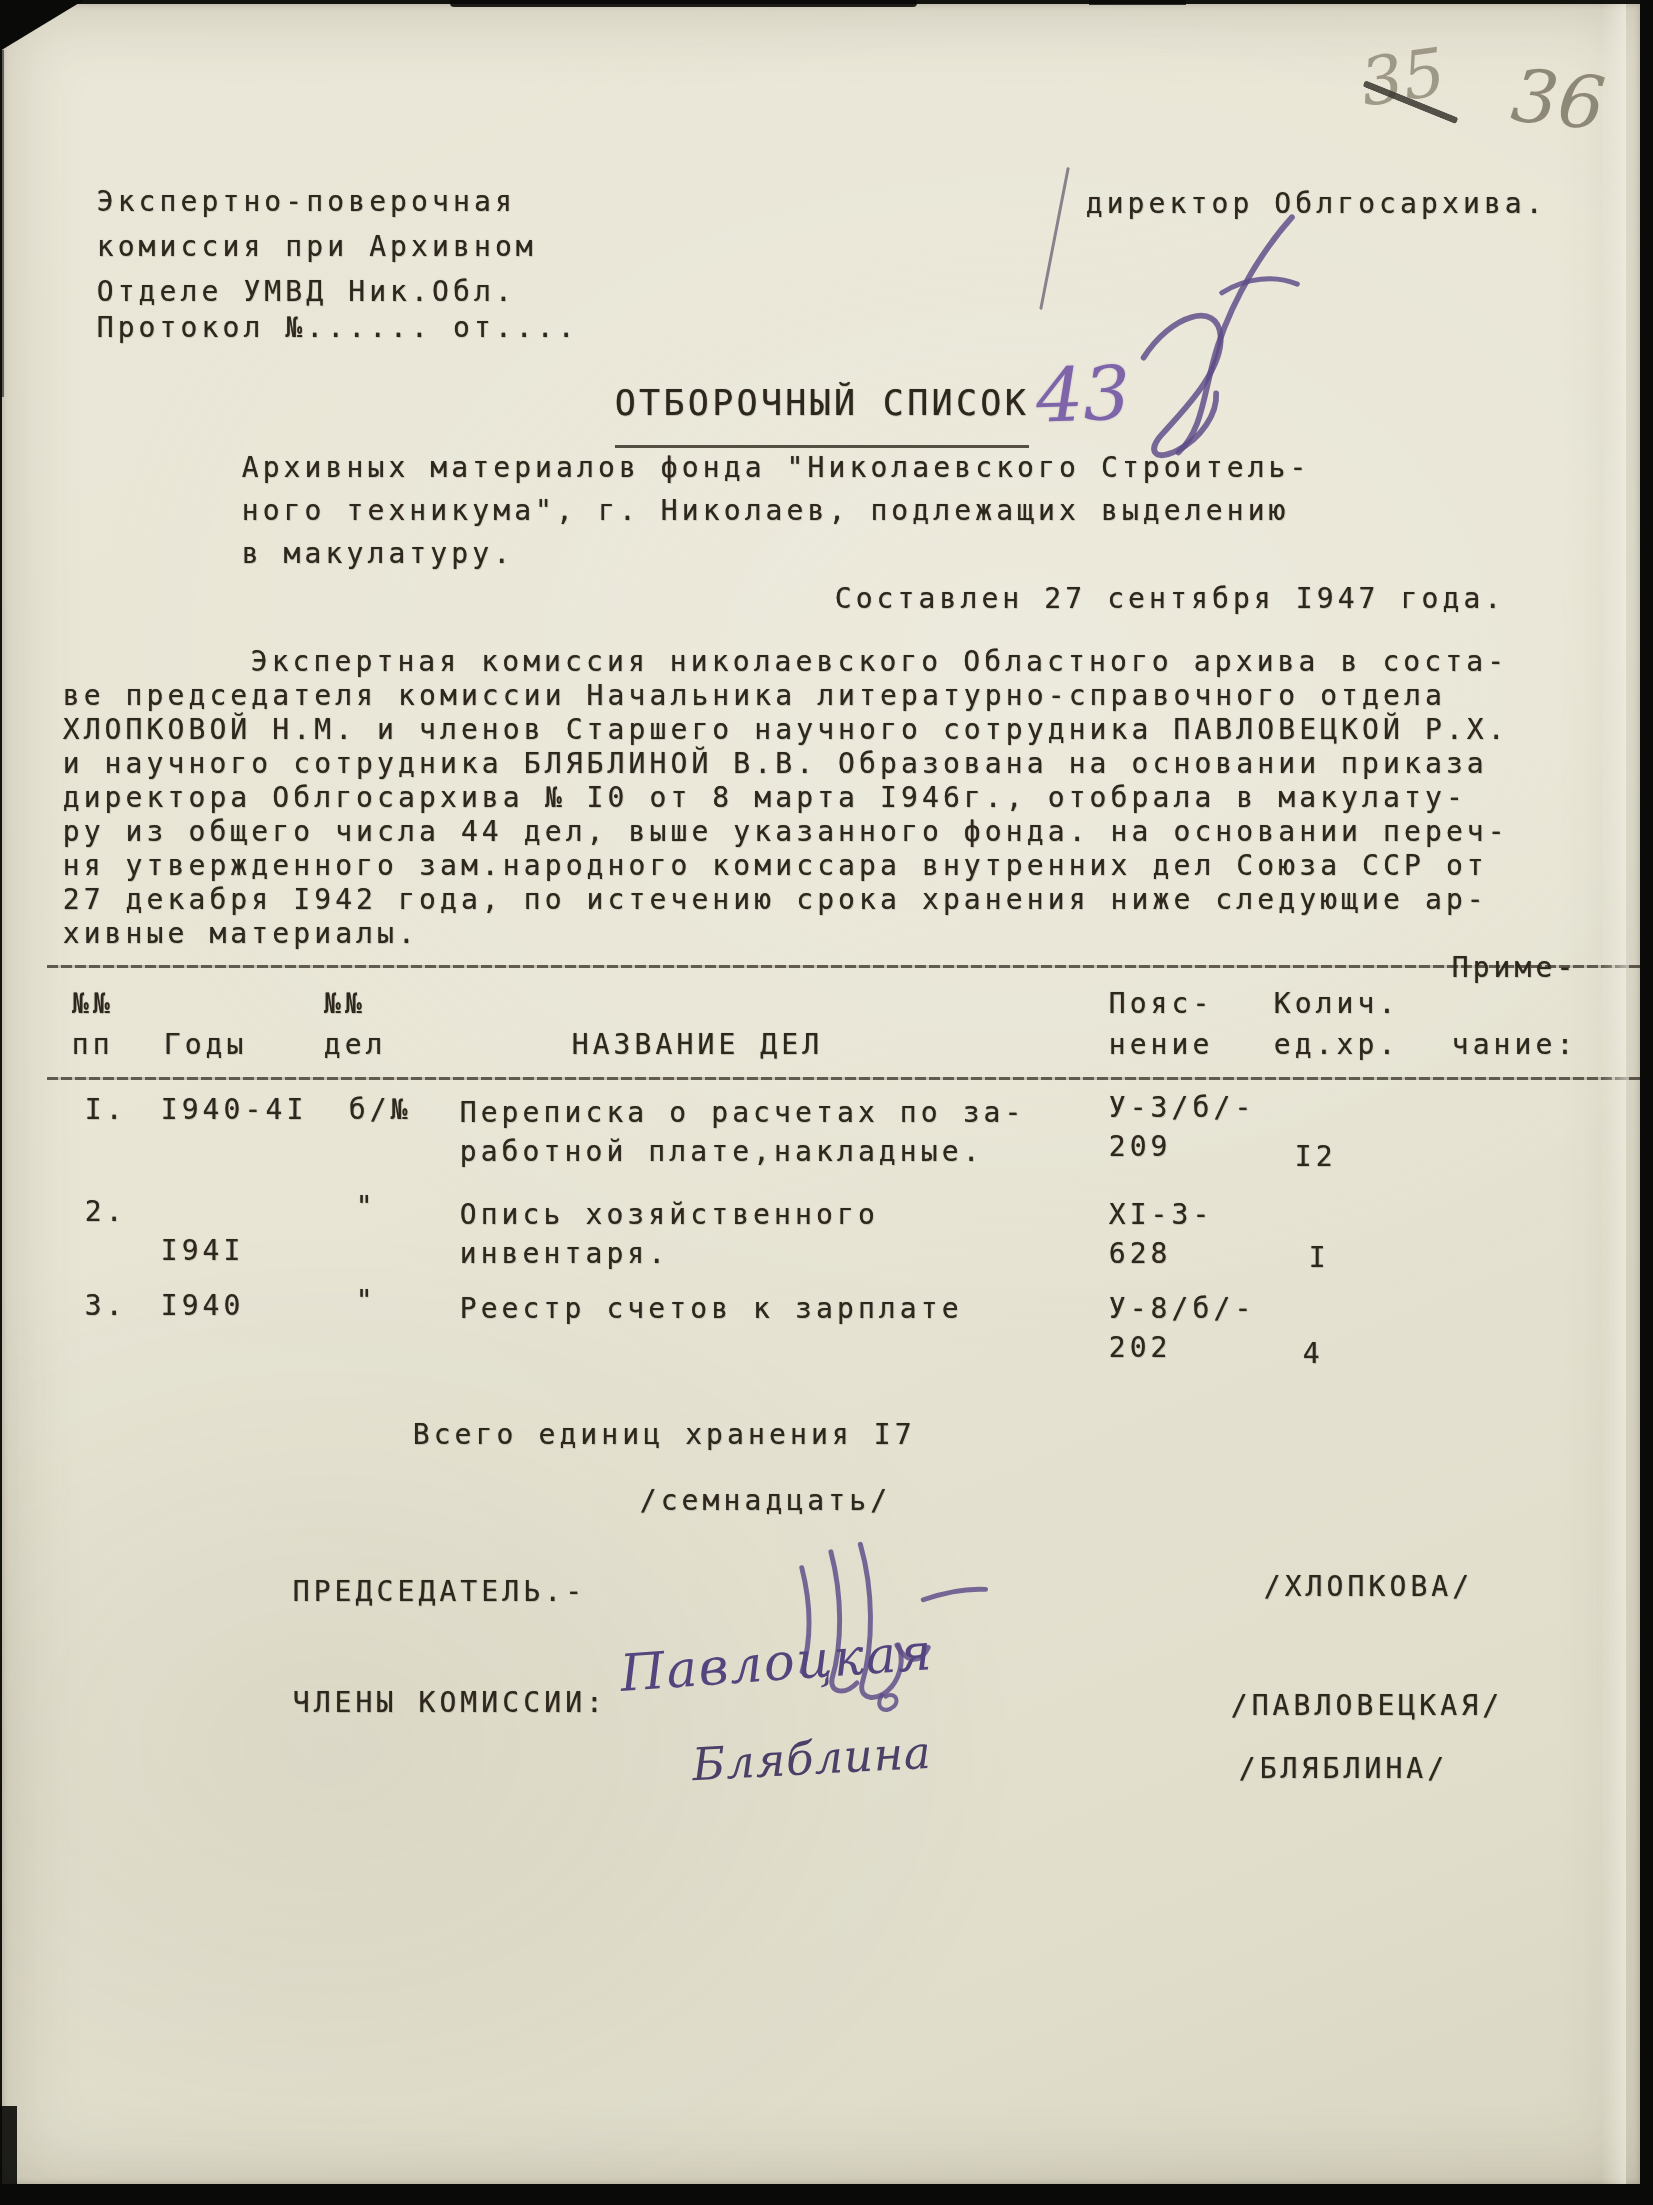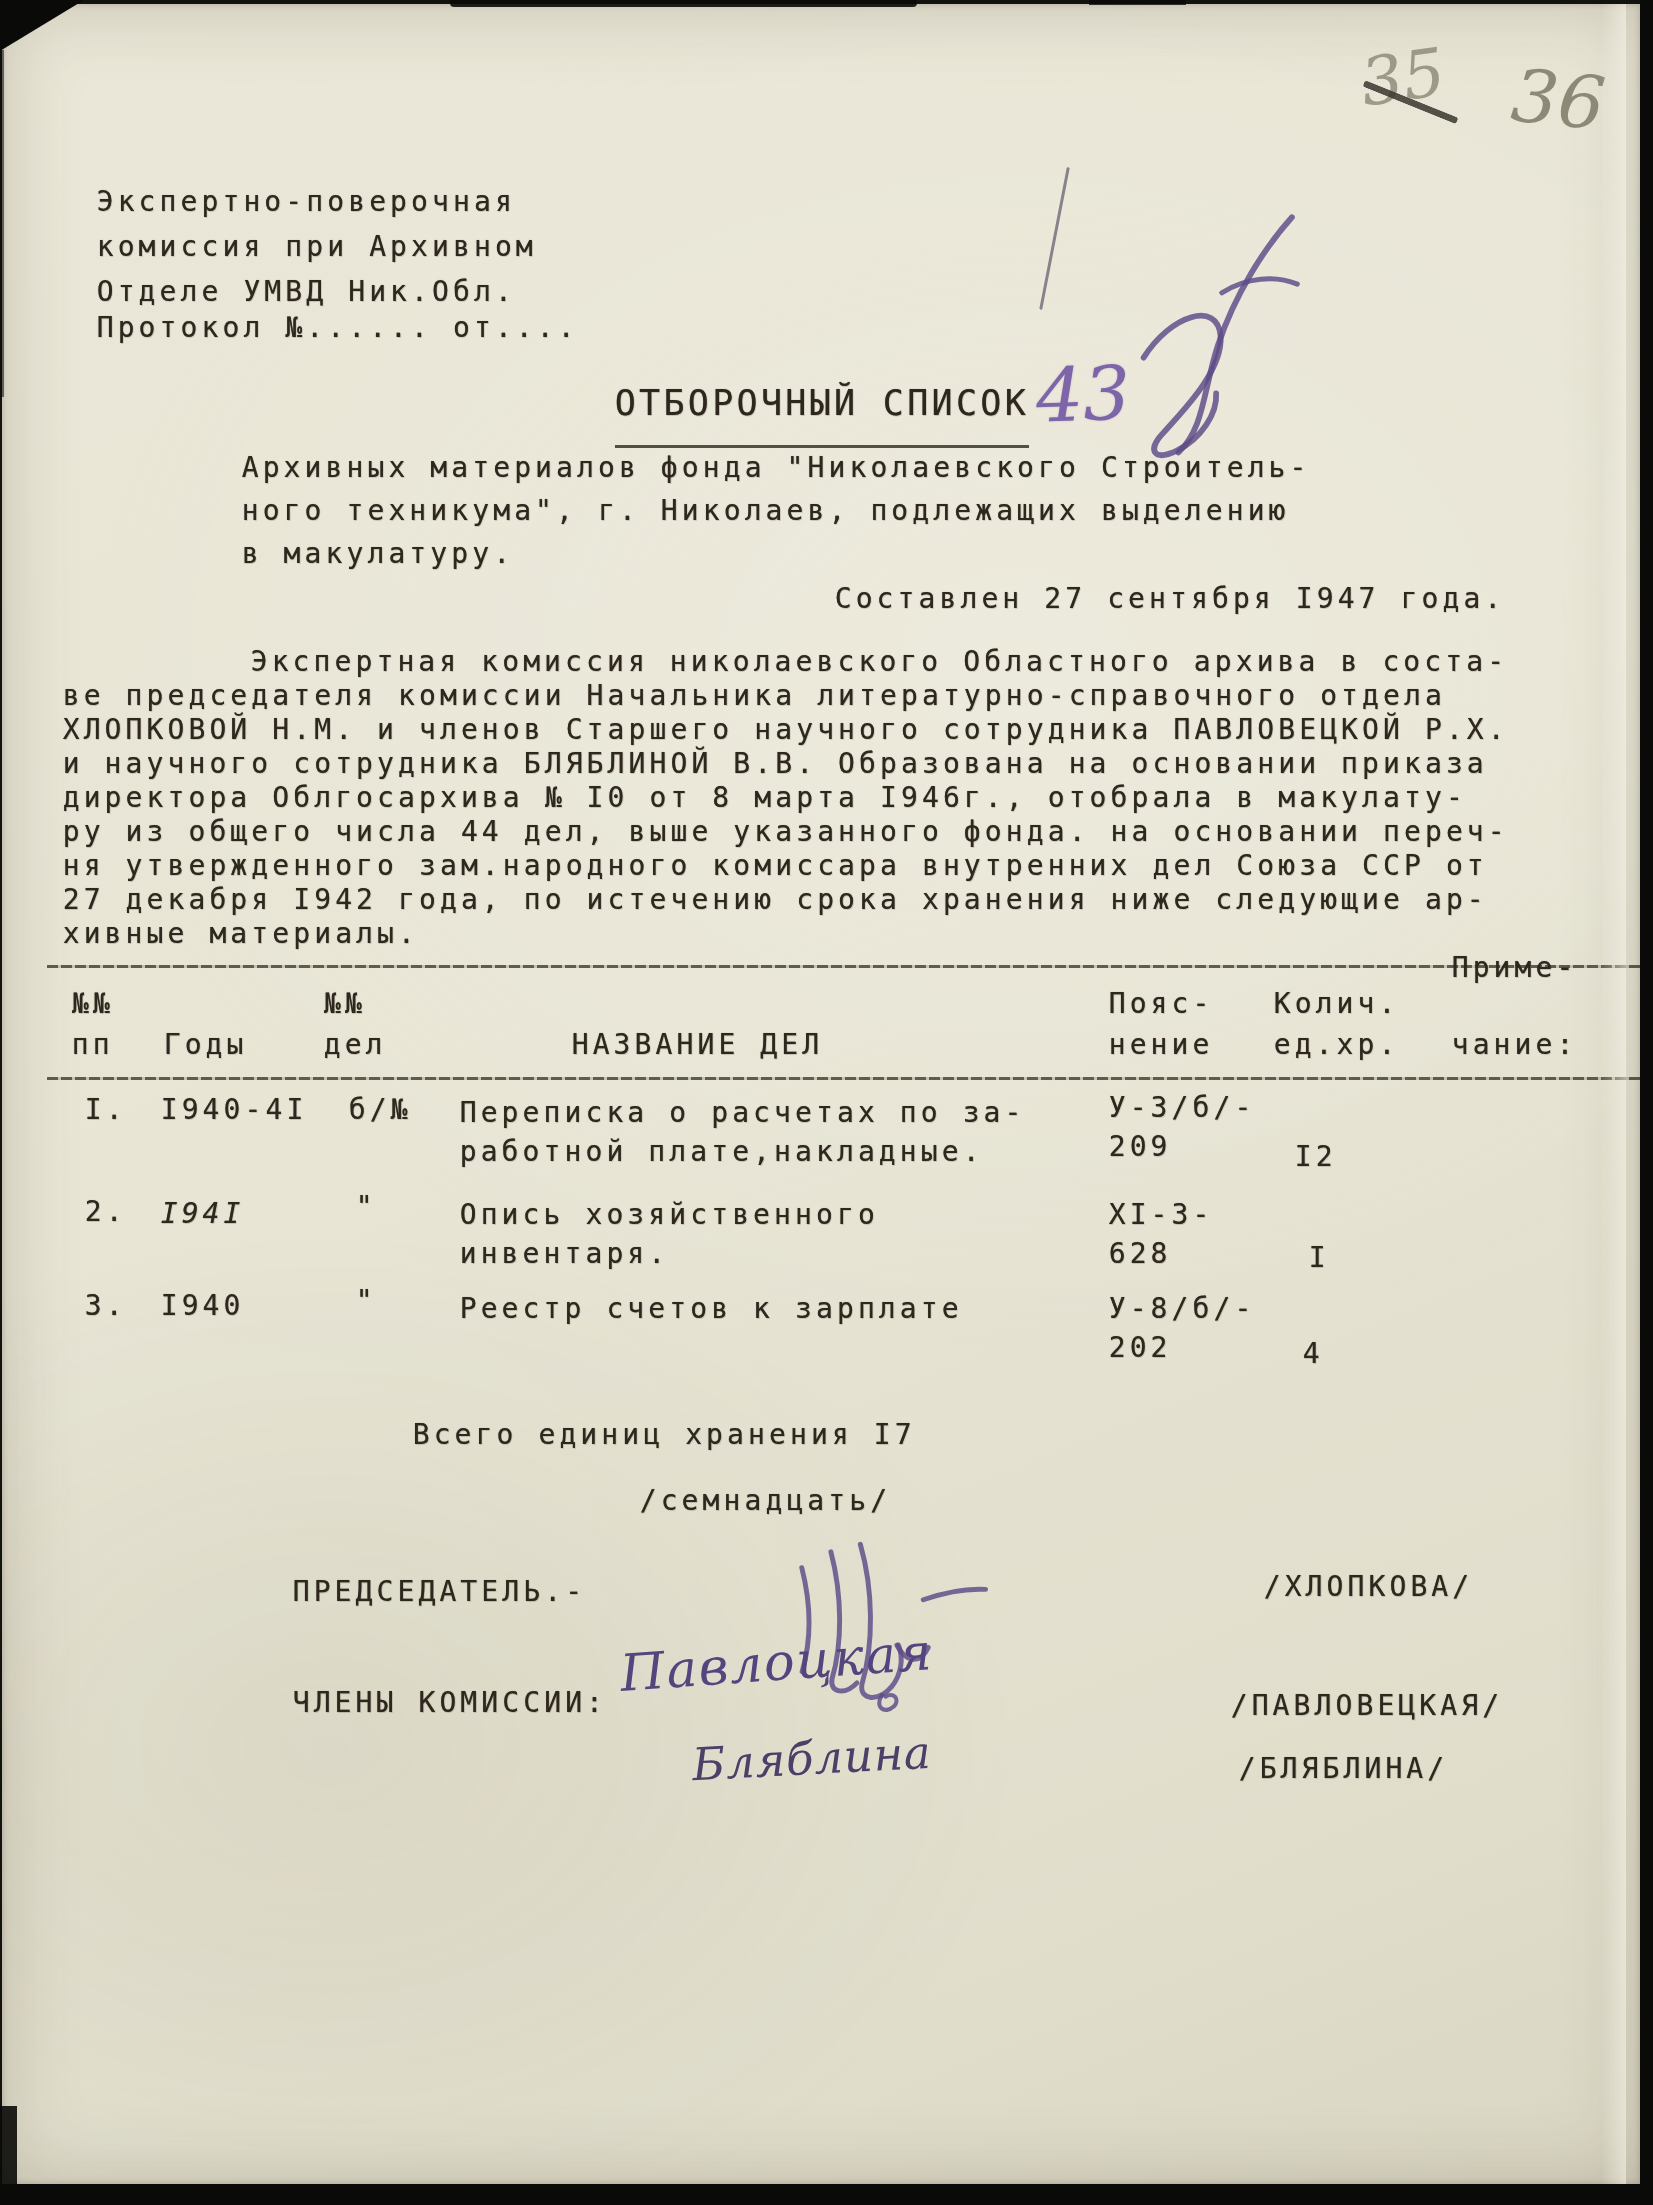--- a/index.html
+++ b/index.html
@@ -53,21 +53,21 @@
   #h-years{left:162px;top:1024px;}
   #h-del-top{left:322px;top:983px;} #h-del-bot{left:322px;top:1024px;}
   #h-title{left:570px;top:1024px;}
   #h-poyas-top{left:1107px;top:983px;} #h-poyas-bot{left:1107px;top:1024px;}
   #h-kol-top{left:1272px;top:983px;}   #h-kol-bot{left:1272px;top:1024px;}
   #h-prim-top{left:1450px;top:947px;text-align:right;}  #h-prim-bot{left:1450px;top:1024px;}
   
   .cell-lines{line-height:39px;}
   #r1-num{left:83px;top:1089px;} #r1-years{left:159px;top:1089px;} #r1-file{left:347px;top:1089px;}
   #r1-title{left:458px;top:1089px;} #r1-expl{left:1107px;top:1084px;} #r1-count{left:1293px;top:1136px;}
-  #r2-num{left:83px;top:1191px;} #r2-years{left:159px;top:1193px;font-style:italic;} #r2-file{left:354px;top:1186px;}
+  #r2-num{left:83px;top:1191px;} #r2-years{left:159px;top:1230px;} #r2-file{left:354px;top:1186px;}
   #r2-title{left:458px;top:1191px;} #r2-expl{left:1107px;top:1191px;} #r2-count{left:1307px;top:1237px;}
   #r3-num{left:83px;top:1285px;} #r3-years{left:159px;top:1285px;} #r3-file{left:354px;top:1280px;}
   #r3-title{left:458px;top:1285px;} #r3-expl{left:1107px;top:1285px;} #r3-count{left:1301px;top:1333px;}
   #totals-line{left:411px;top:1414px;}
   #totals-spelled{left:638px;top:1480px;}
   #chair-label{left:291px;top:1571px;}
   #chair-name{left:1262px;top:1566px;}
   #members-label{left:291px;top:1682px;}
   #m1-name{left:1229px;top:1685px;}
   #m2-name{left:1237px;top:1748px;}
@@ -92,20 +92,21 @@
     <div class="hw" id="pn-old">35</div>
     <div id="pn-strike"></div>
     <div class="hw" id="pn-new">36</div>
 
     <div class="t" id="commission">Экспертно-поверочная
 комиссия при Архивном
 Отделе УМВД Ник.Обл.</div>
     <div class="t" id="protocol">Протокол №...... от....</div>
 
     <div id="approval-slash"></div>
+    <div class="t" id="director-line">директор Облгосархива.</div>
     <svg id="director-sig" width="231" height="273" viewBox="0 0 280 330">
       <path class="sig-stroke" stroke-width="7" d="M225,18 C196,58 166,118 152,182 C140,238 146,284 118,316"></path>
       <path class="sig-stroke" stroke-width="7" d="M64,206 C92,150 146,128 154,170 C162,212 116,268 96,296 C80,318 90,330 116,314 C144,296 160,264 156,240"></path>
       <path class="sig-stroke" stroke-width="6" d="M150,118 C178,96 212,90 240,98"></path>
     </svg>
 
     <div class="t" id="doc-title">ОТБОРОЧНЫЙ СПИСОК</div>
     <div class="hw" id="list-no">43</div>
 
     <div class="t" id="subject">Архивных материалов фонда "Николаевского Строитель-

